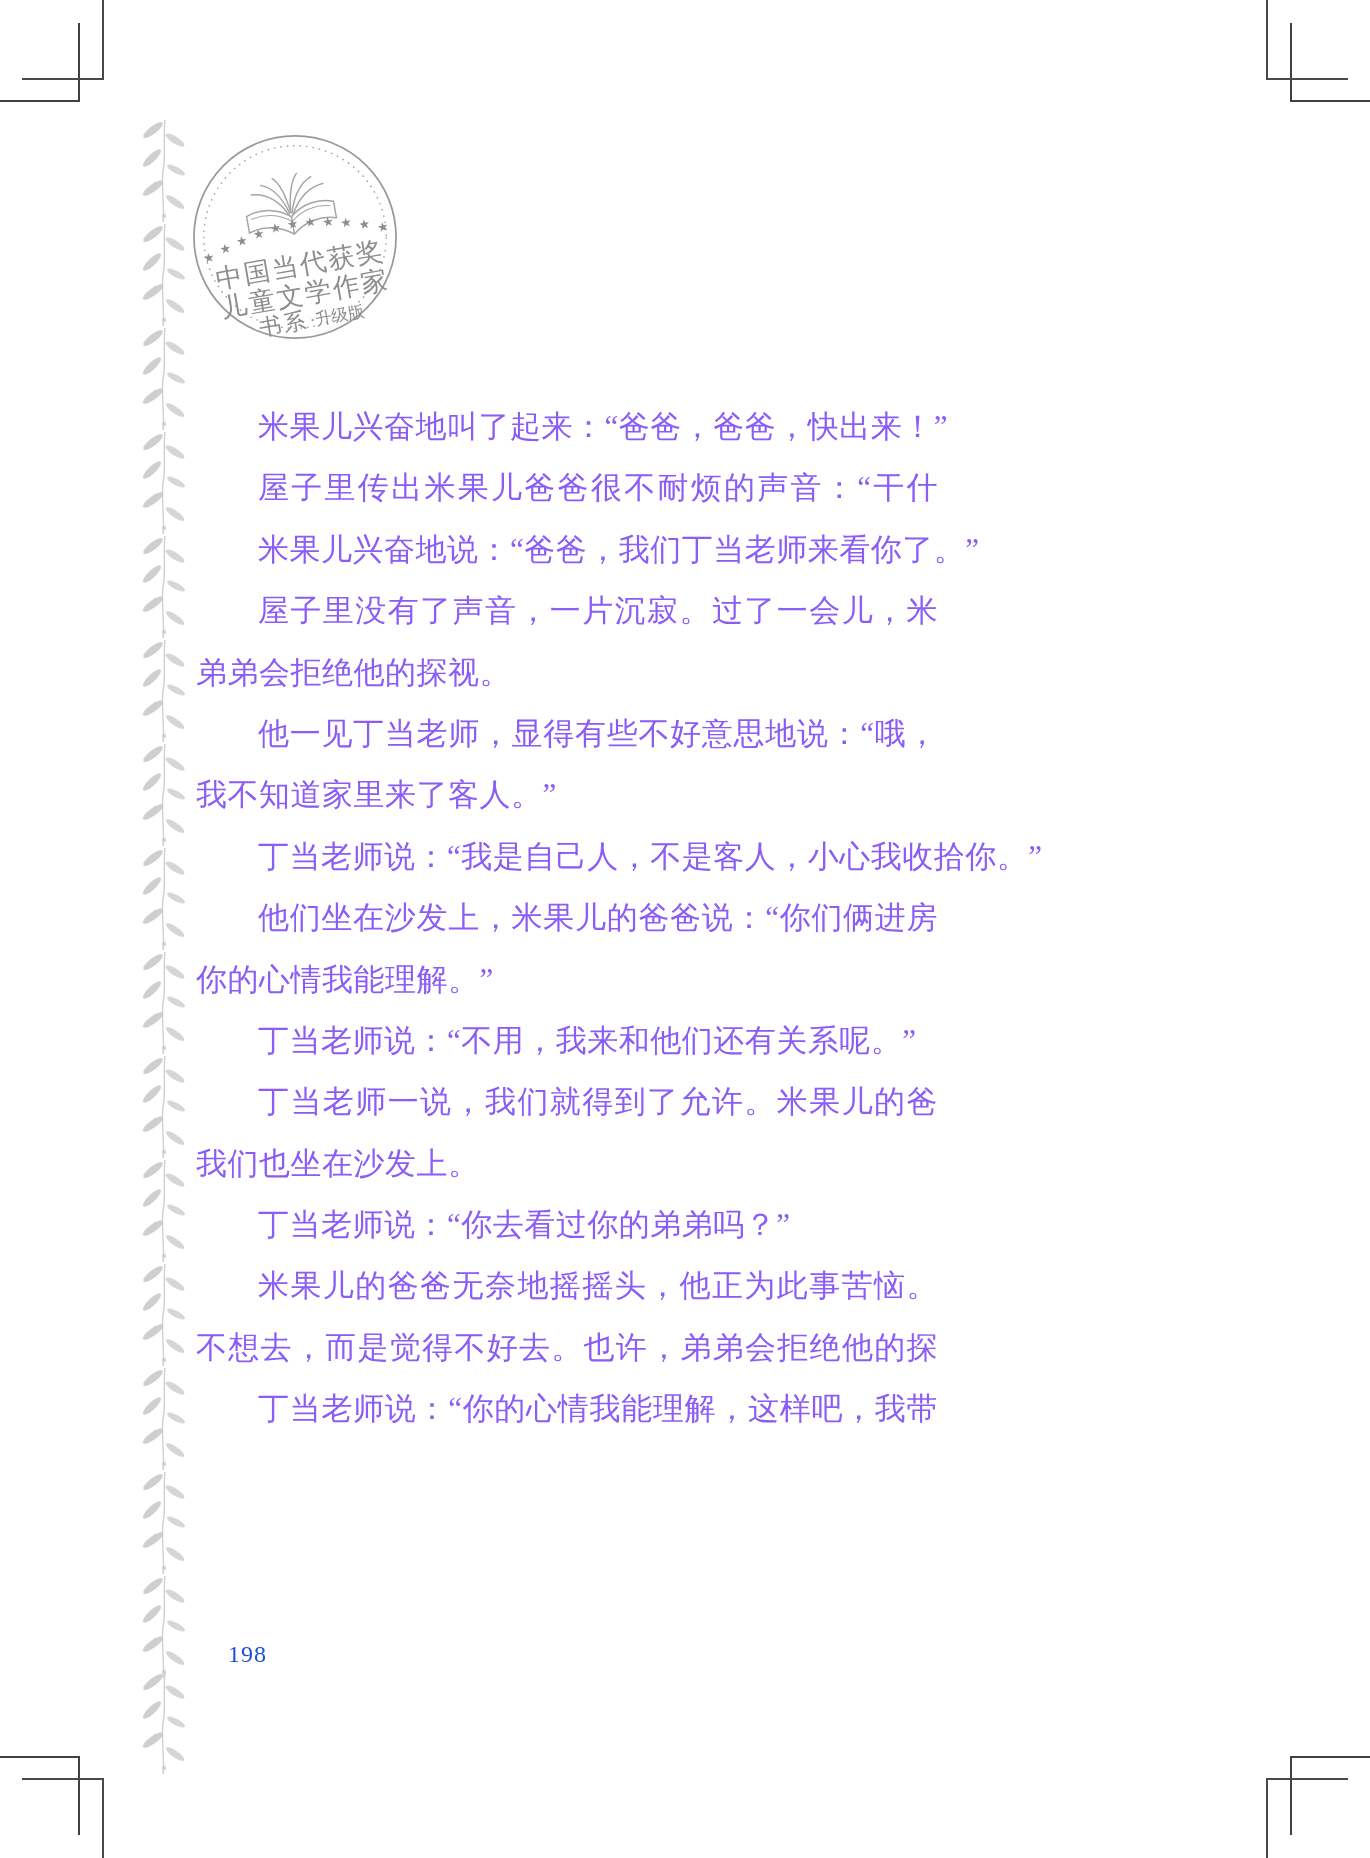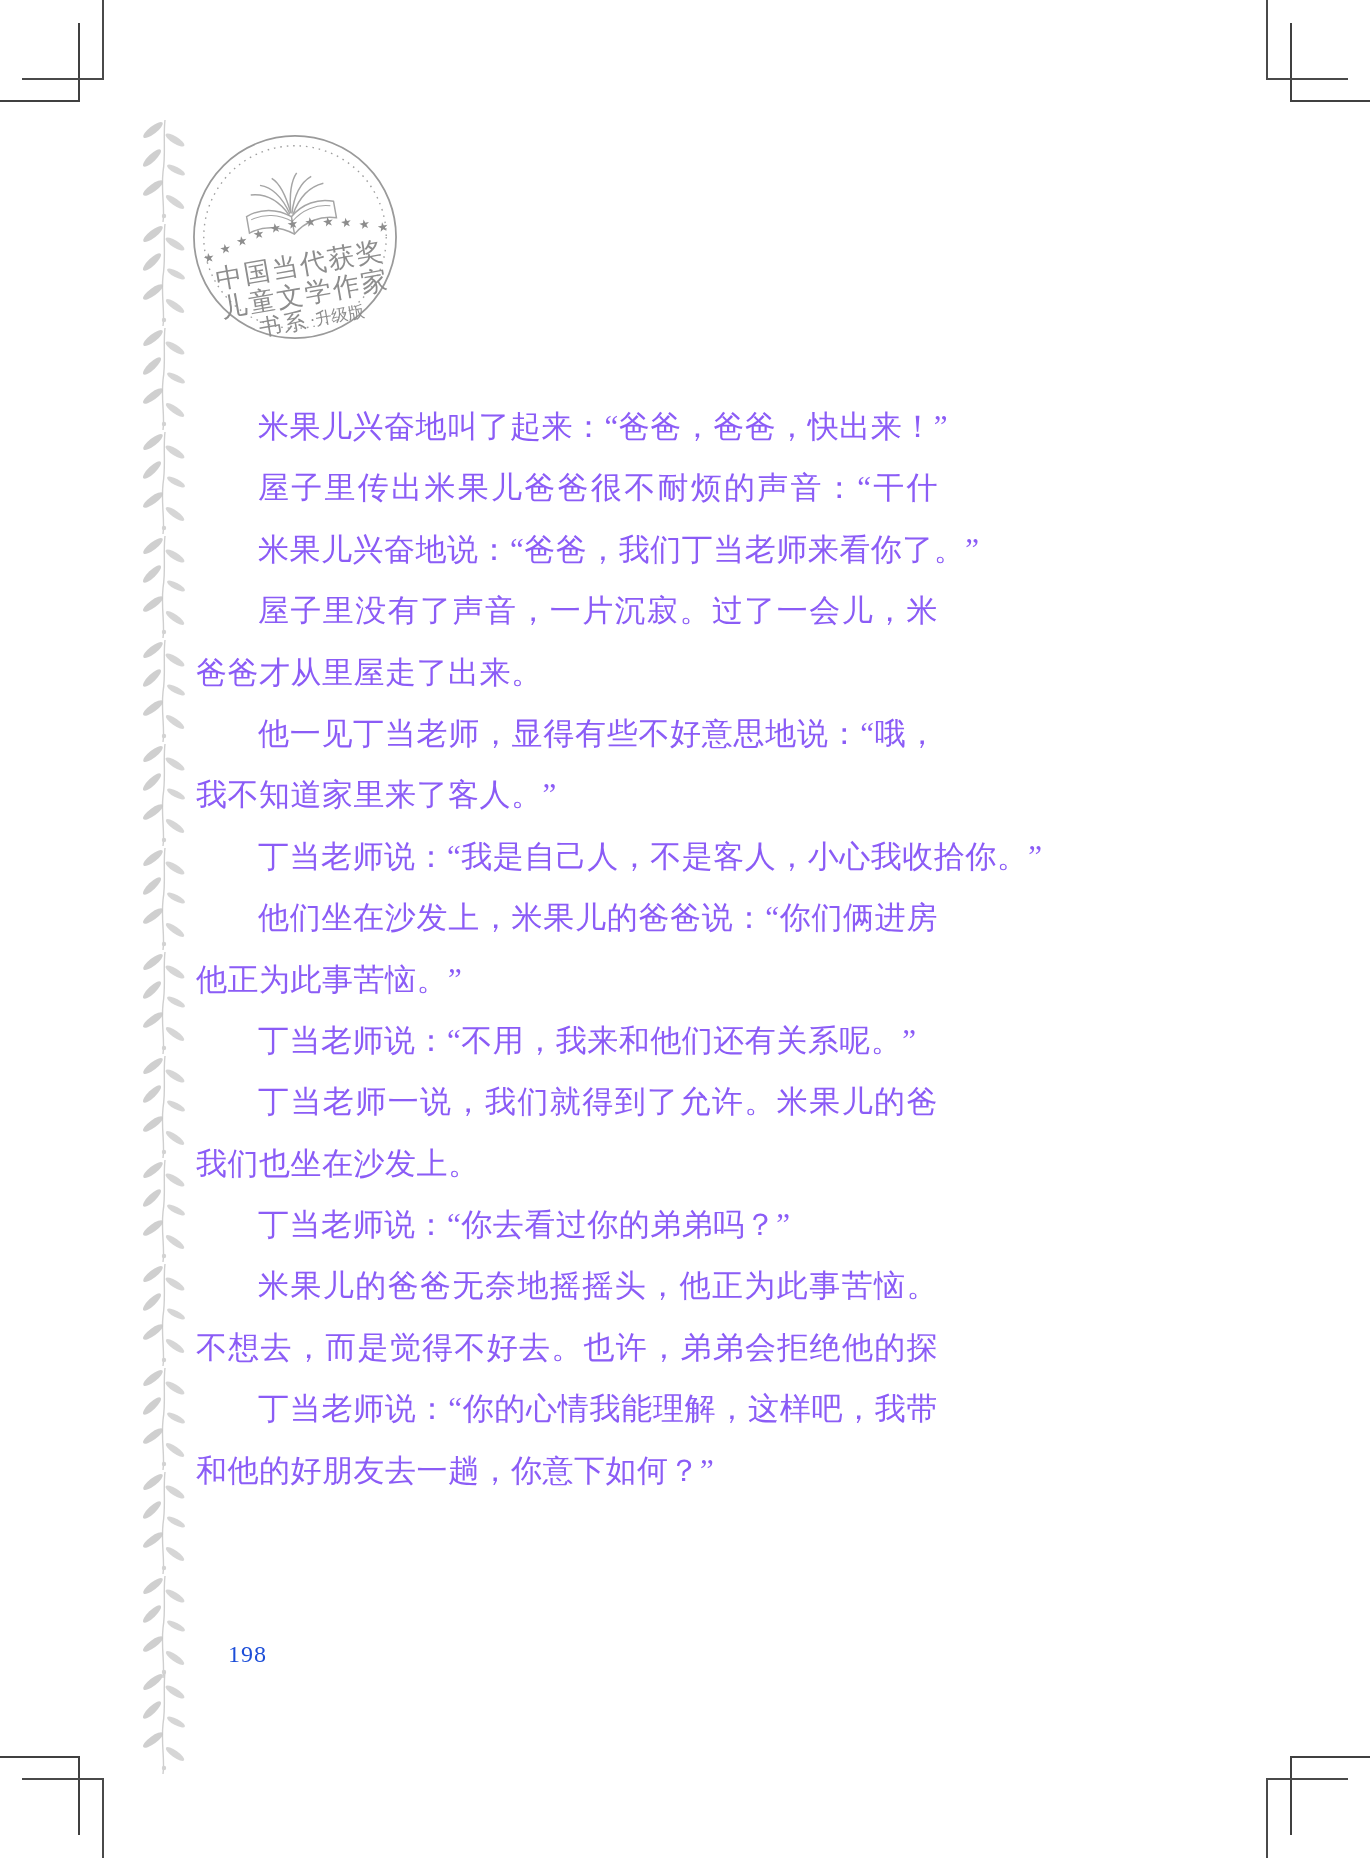--- a/index.html
+++ b/index.html
@@ -119,29 +119,28 @@
     <text x="106" y="198" text-anchor="start" font-size="17">·升级版</text>
   </g>
 </svg>
 
 <main class="body-text">
 
 <div class="tline indent">米果儿兴奋地叫了起来：“爸爸，爸爸，快出来！”</div>
     <div class="tline indent fill">屋子里传出米果儿爸爸很不耐烦的声音：“干什么，你不</div>
     <div class="tline indent">米果儿兴奋地说：“爸爸，我们丁当老师来看你了。”</div>
     <div class="tline indent fill">屋子里没有了声音，一片沉寂。过了一会儿，米果儿的</div>
-    <div class="tline">爸爸才从里屋走了出来。</div>
+    <div class="tline">弟弟会拒绝他的探视。</div>
     <div class="tline indent fill">他一见丁当老师，显得有些不好意思地说：“哦，真抱歉，</div>
     <div class="tline">我不知道家里来了客人。”</div>
     <div class="tline indent">丁当老师说：“我是自己人，不是客人，小心我收拾你。”</div>
     <div class="tline indent fill">他们坐在沙发上，米果儿的爸爸说：“你们俩进房间去，</div>
-    <div class="tline">他正为此事苦恼。”</div>
+    <div class="tline">你的心情我能理解。”</div>
     <div class="tline indent">丁当老师说：“不用，我来和他们还有关系呢。”</div>
     <div class="tline indent fill">丁当老师一说，我们就得到了允许。米果儿的爸爸示意</div>
     <div class="tline">我们也坐在沙发上。</div>
     <div class="tline indent">丁当老师说：“你去看过你的弟弟吗？”</div>
     <div class="tline indent fill">米果儿的爸爸无奈地摇摇头，他正为此事苦恼。他不是</div>
     <div class="tline fill">不想去，而是觉得不好去。也许，弟弟会拒绝他的探视。</div>
     <div class="tline indent fill">丁当老师说：“你的心情我能理解，这样吧，我带米果儿</div>
-    <div class="tline">和他的好朋友去一趟，你意下如何？”</div>
   </main>
 
 <div class="page-num">198</div>
 
 </body></html>

